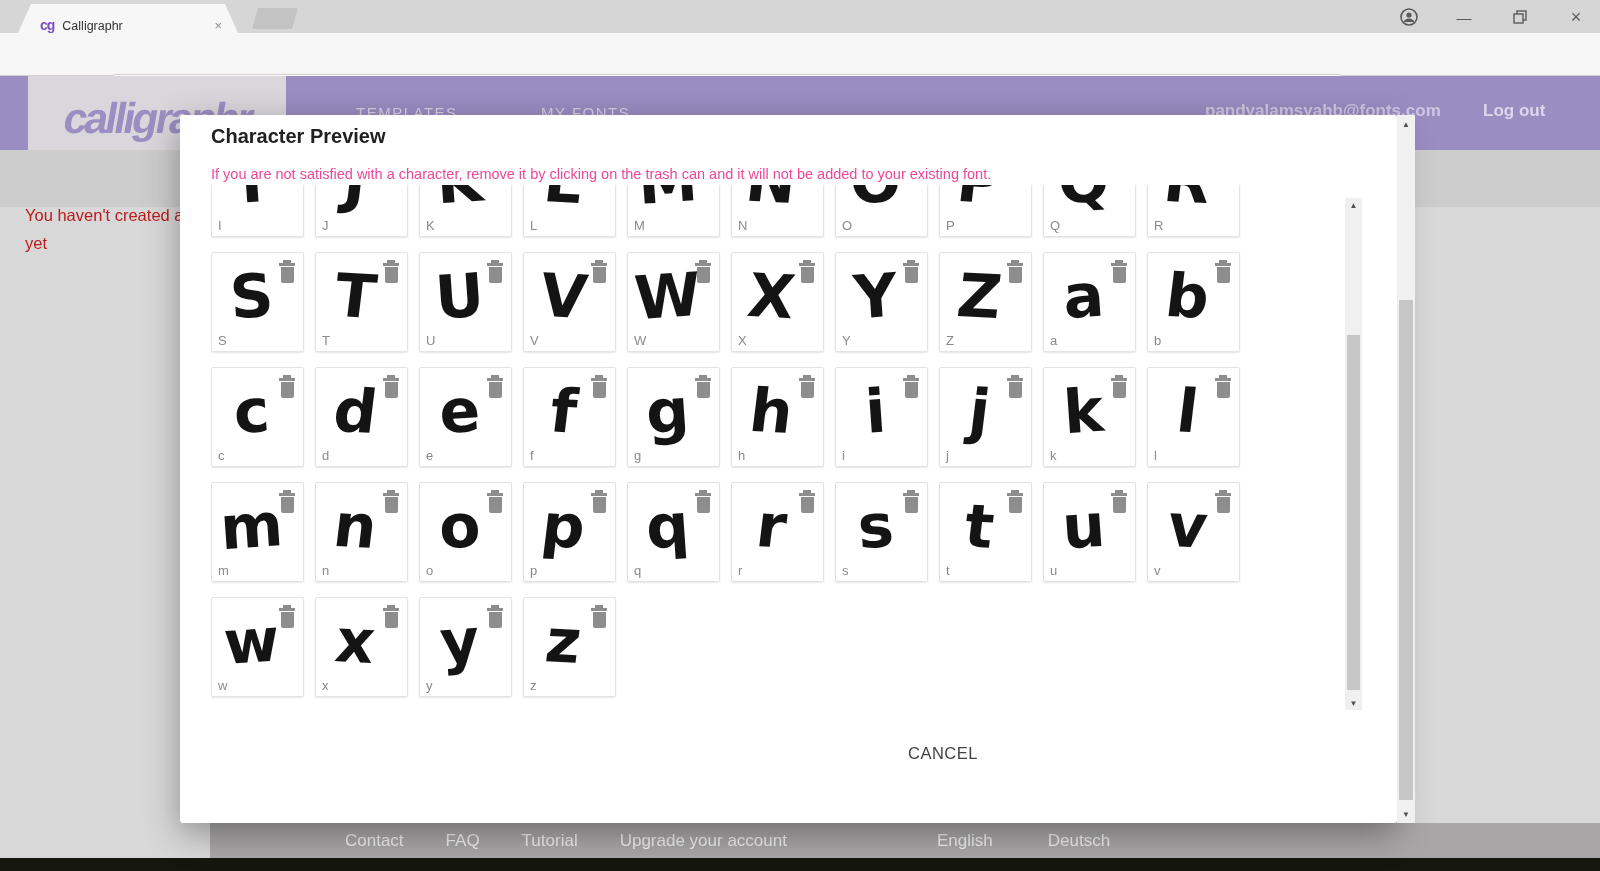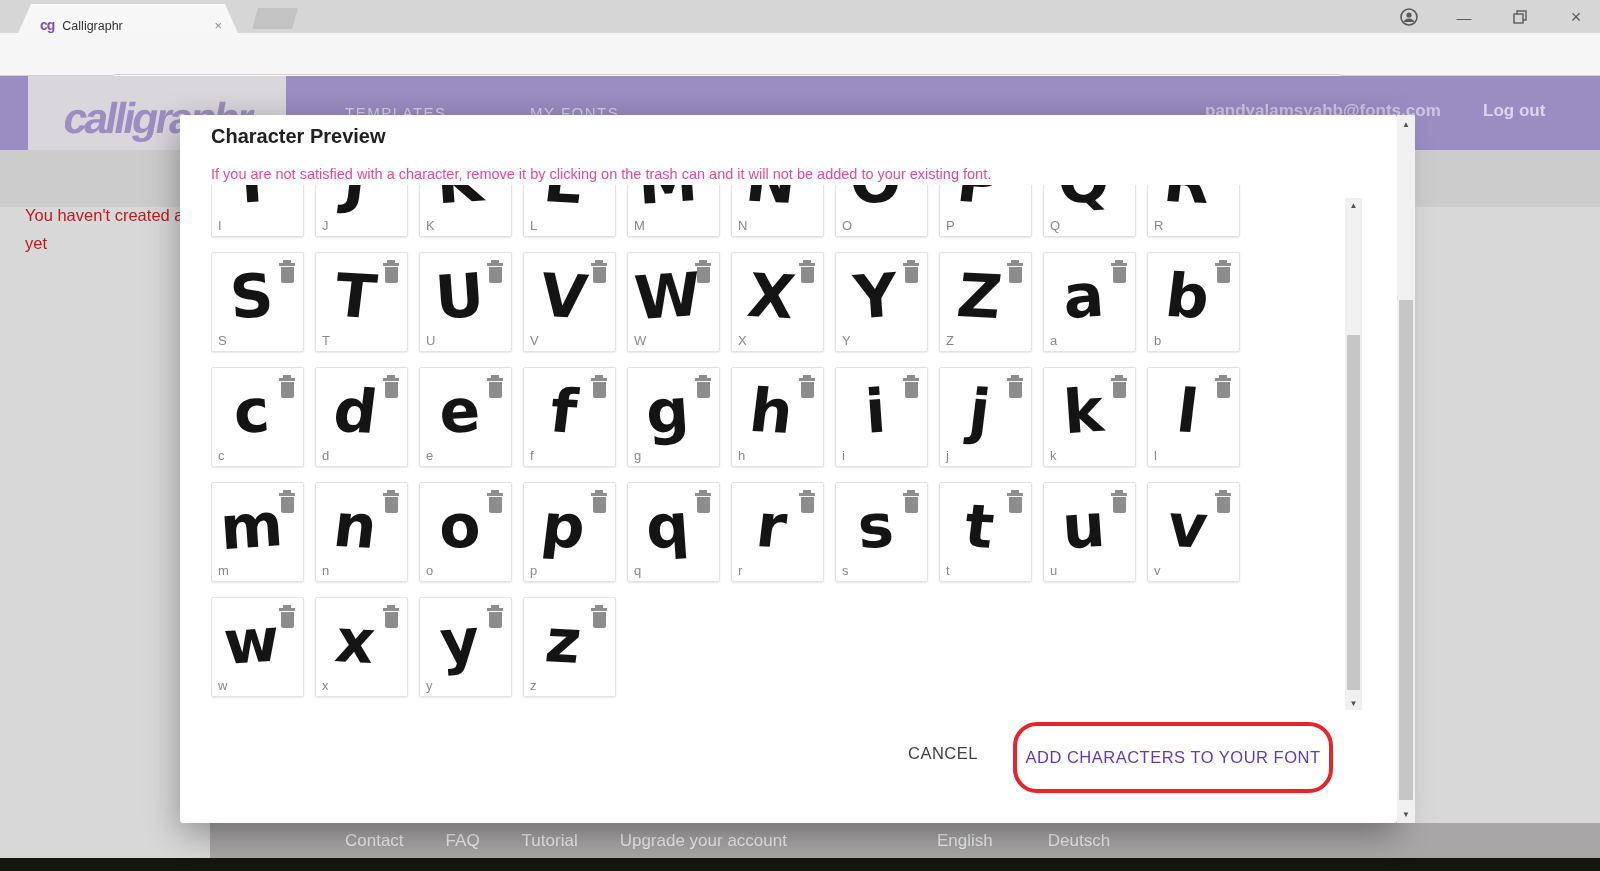--- a/index.html
+++ b/index.html
@@ -46,21 +46,21 @@
   .kcirc { width:19px; height:19px; border-radius:50%; background:#adadad; color:#fff; font-size:11px;
            font-weight:bold; display:flex; align-items:center; justify-content:center; }
   .menu-dots { color:#555; font-size:16px; }
 
   
   .appheader { left:0; top:76px; width:1600px; height:74px; background:#998dc2; }
   .logobox { left:28px; top:76px; width:258px; height:74px; background:#d9d7db; display:flex;
              align-items:center; justify-content:center; overflow:visible; }
   .logo { font-size:43px; font-weight:bold; color:#9c8ec2; transform:skewX(-10deg) ;
           letter-spacing:-3px; margin-top:10px; }
-  .nav-item { top:104px; font-size:15px; letter-spacing:1.5px; color:#d6cfe6; }
+  .nav-item { top:104px; font-size:15px; letter-spacing:1.5px; color:#d6cfe6;margin-left:11px; }
   .hdr-email { left:1205px; top:101px; font-size:17px; color:#cfc6e2; font-weight:bold; }
   .hdr-logout { left:1483px; top:101px; font-size:17px; color:#ddd6ec; font-weight:bold; }
   .band { left:0; top:150px; width:1600px; height:57px; background:#cccccc; }
   .pagebg { left:0; top:207px; width:1600px; height:651px; background:#d8d8d8; }
   .empty-msg { left:25px; font-size:16.5px; color:#b91c1c; }
 
   .footerbar { left:210px; top:823px; width:1390px; height:35px; background:#a8a6a6; display:flex;
                align-items:center; }
   .foot-link { color:#efeeee; font-size:17px; margin-right:42px; }
   .foot-lang { color:#efeeee; font-size:17px; margin-right:55px; }
@@ -516,23 +516,20 @@
     <span class="char-glyph">z</span>
     <div class="trash">
       <div class="trash-lid"></div>
             <div class="trash-body"></div>
     </div>
     <span class="char-label">z</span>
   </div>
       </div>
     </div>
   <span class="abs btn-cancel">CANCEL</span>
-  <div class="abs red-ring">
-    <span class="btn-add">ADD CHARACTERS TO YOUR FONT</span>
-  </div>
 </div>
 
 <div class="abs sb sb-inner">
   <div class="sb-arrow" style="top:0">▲</div>
   <div class="sb-thumb" style="top:137px; height:355px"></div>
   <div class="sb-arrow" style="bottom:0">▼</div>
 </div>
 
 <div class="abs sb sb-outer">
   <div class="sb-arrow" style="top:2px">▲</div>

